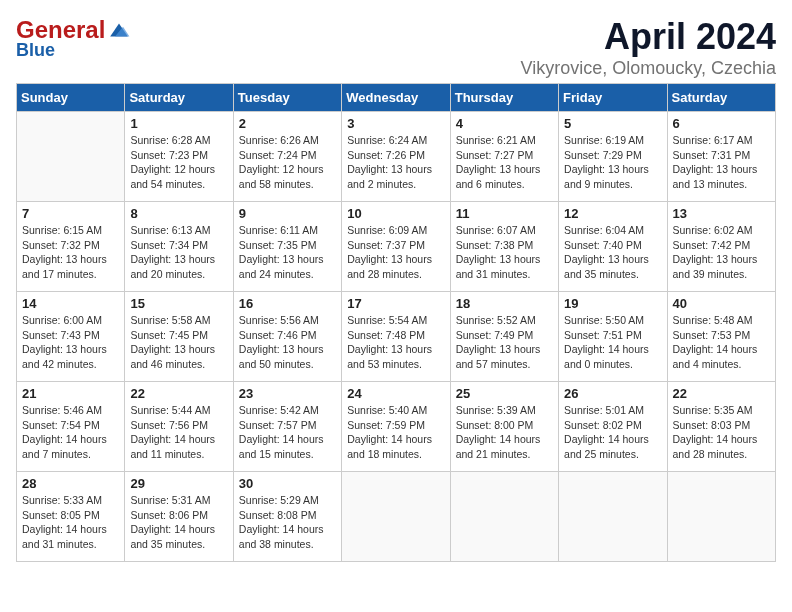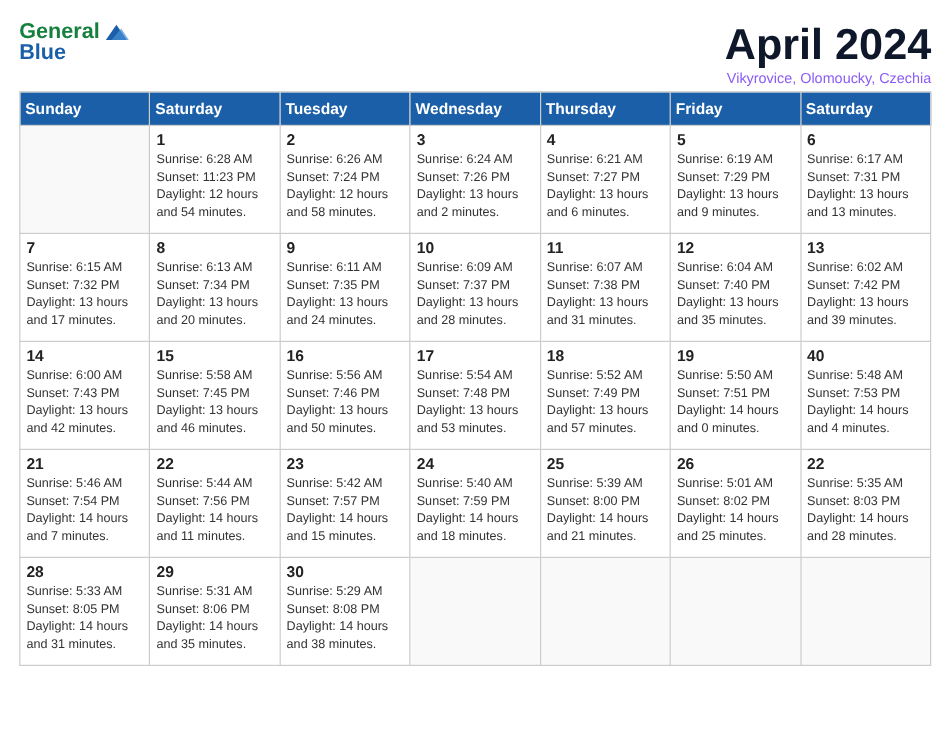--- a/index.html
+++ b/index.html
@@ -19,45 +19,45 @@
     .logo {
       display: flex;
       flex-direction: column;
       align-items: flex-start;
     }
     .logo-text {
       display: flex;
       align-items: center;
     }
     .logo-general {
-      font-size: 18px;
-      font-weight: bold;
-      color: #15803d;
+      font-size: 24px;
+      font-weight: bold;
+      color: #b91c1c;
     }
     .logo-blue {
       font-size: 18px;
       font-weight: bold;
       color: #1a5fa8;
     }
     .logo-icon {
       width: 24px;
       height: 20px;
       margin-left: 2px;
     }
     .title-area {
       text-align: right;
     }
     .month-title {
       font-size: 36px;
       font-weight: bold;
       color: #0f172a;
     }
     .subtitle {
-      font-size: 12px;
-      color: #8b5cf6;
+      font-size: 18px;
+      color: #737373;
     }
     .calendar-table {
       width: 100%;
       border-collapse: collapse;
       margin-top: 4px;
     }
     .calendar-table th {
       background-color: #1a5fa8;
       color: #fff;
       padding: 6px 4px;
@@ -123,21 +123,21 @@
         <th>Friday</th>
         <th>Saturday</th>
       </tr>
   </thead>
   <tbody id="calendar-body">
   <tr>
         <td class="empty-cell"></td>
         <td>
           <span class="day-number">1</span>
           <div class="day-info" style="white-space: pre-line;">Sunrise: 6:28 AM
-Sunset: 11:23 PM
+Sunset: 7:23 PM
 Daylight: 12 hours
 and 54 minutes.</div>
         </td>
         <td>
           <span class="day-number">2</span>
           <div class="day-info" style="white-space: pre-line;">Sunrise: 6:26 AM
 Sunset: 7:24 PM
 Daylight: 12 hours
 and 58 minutes.</div>
         </td>

